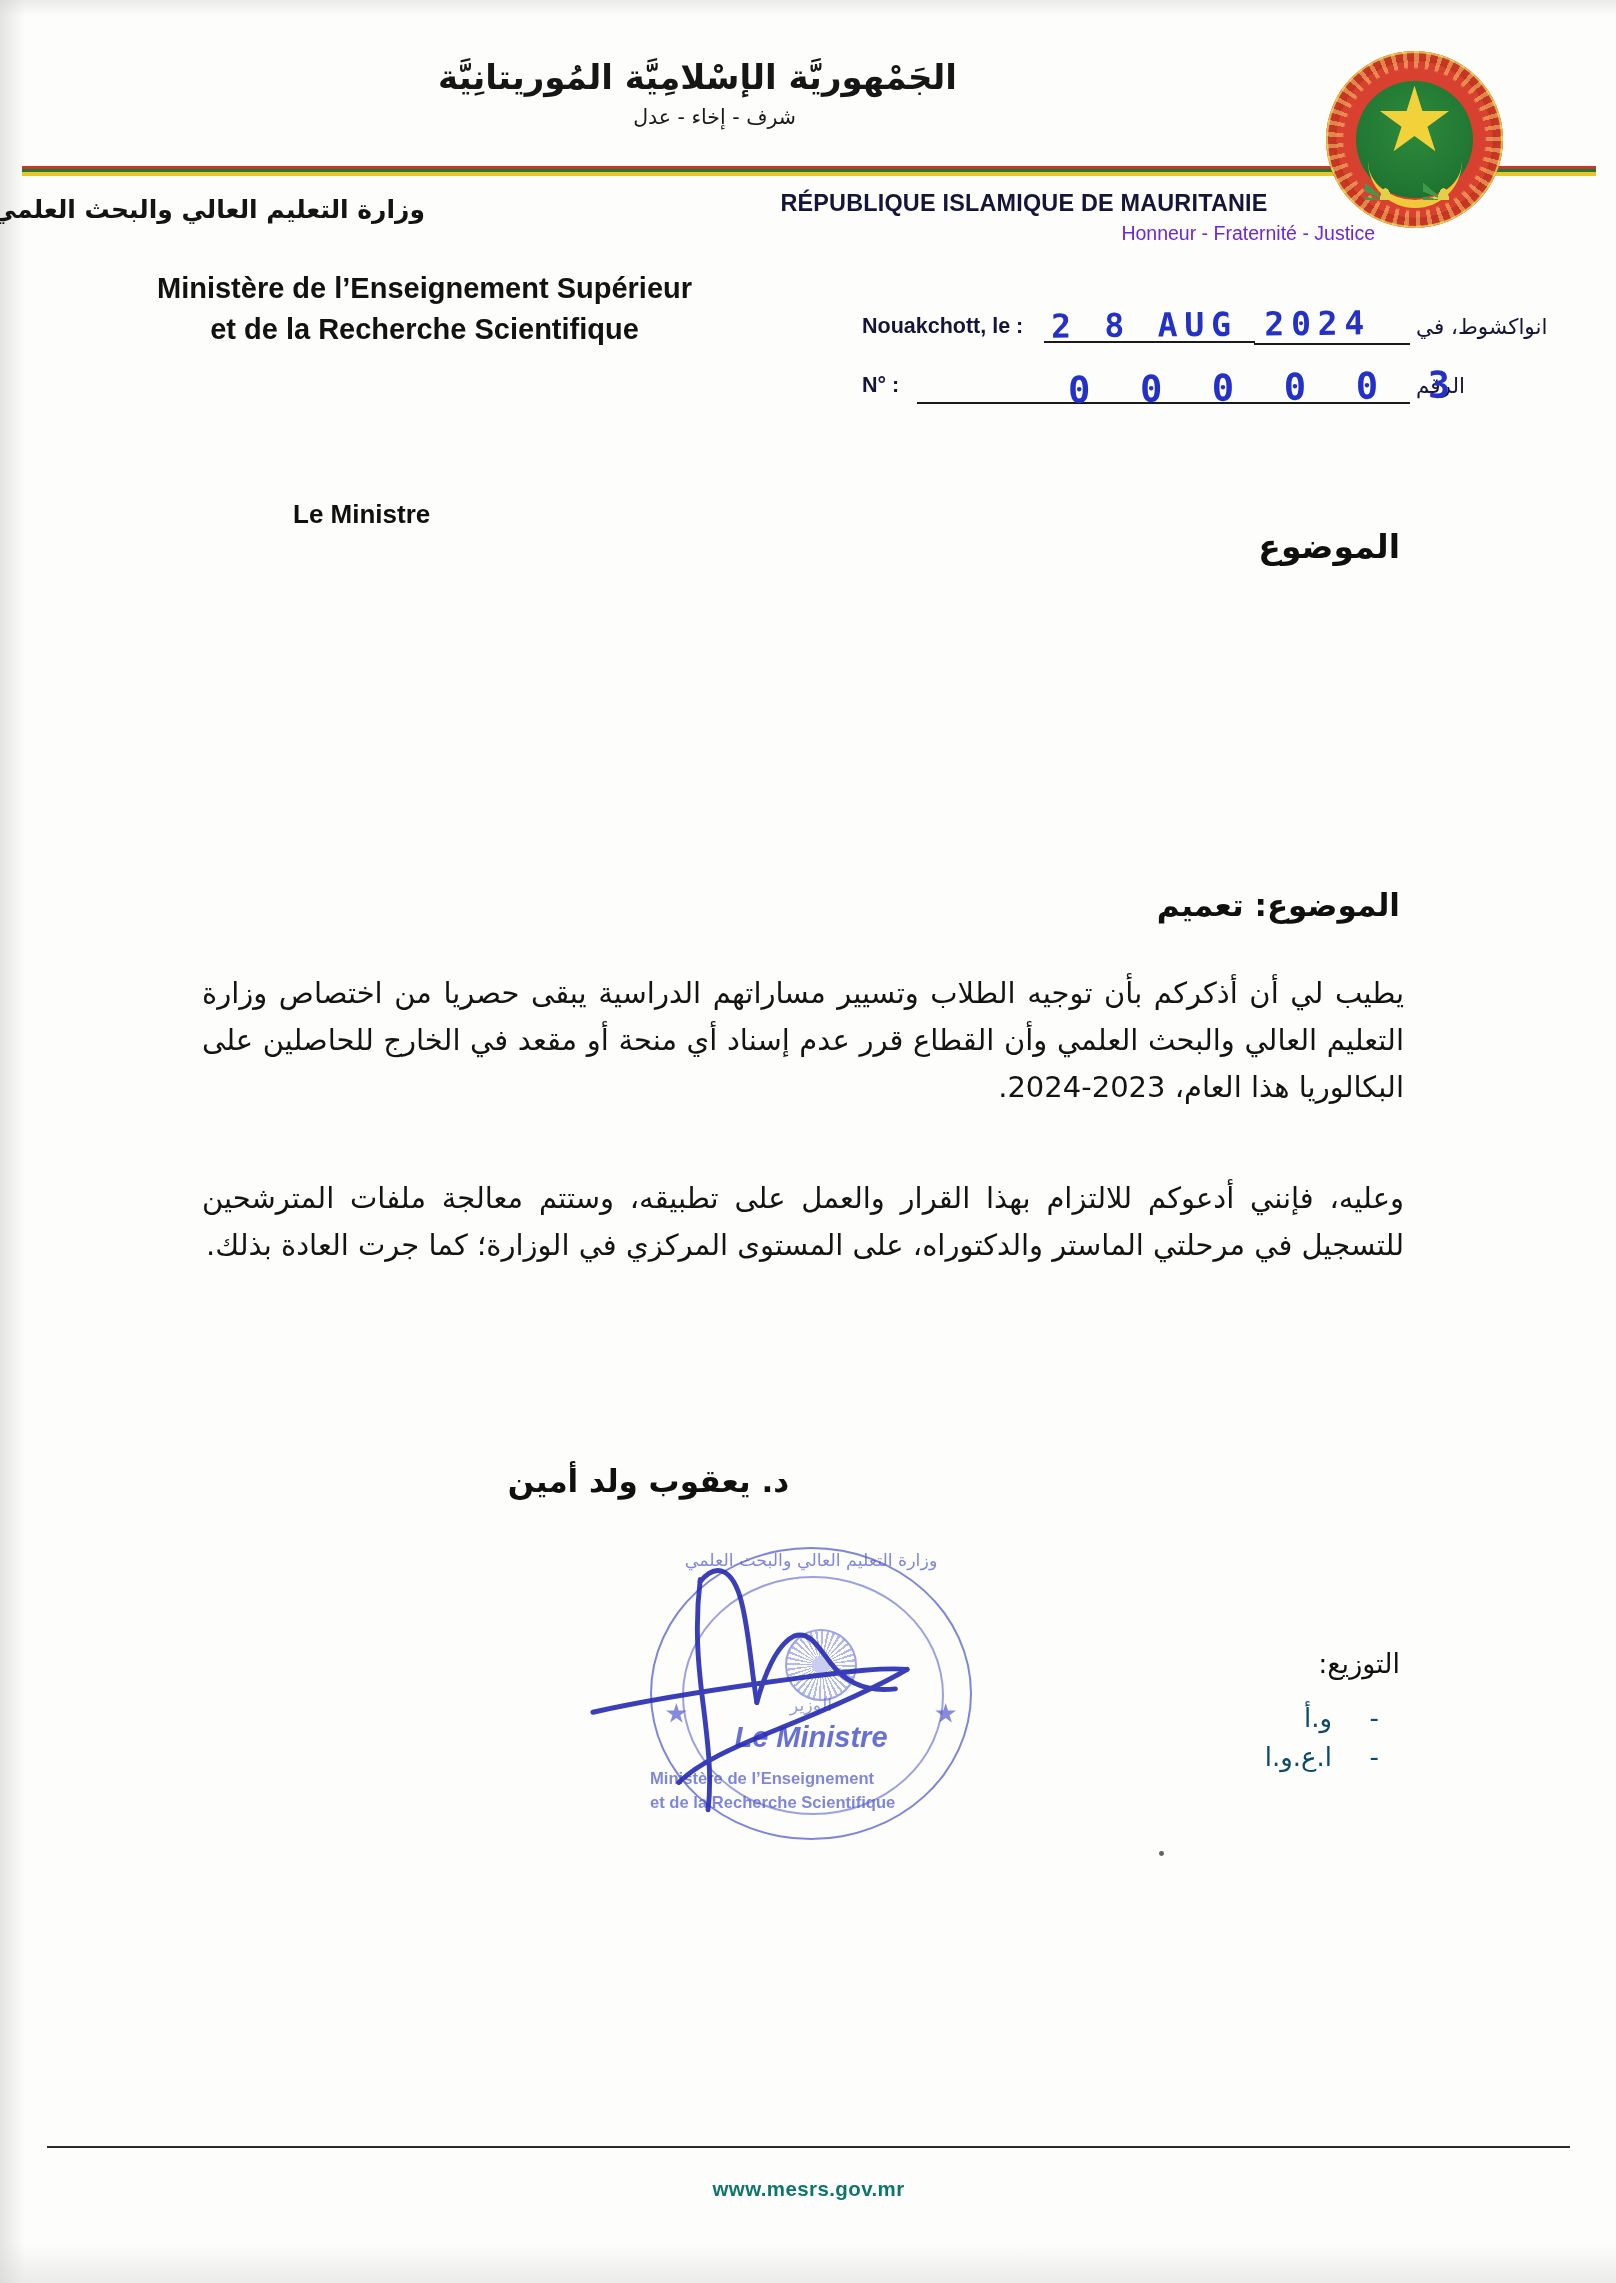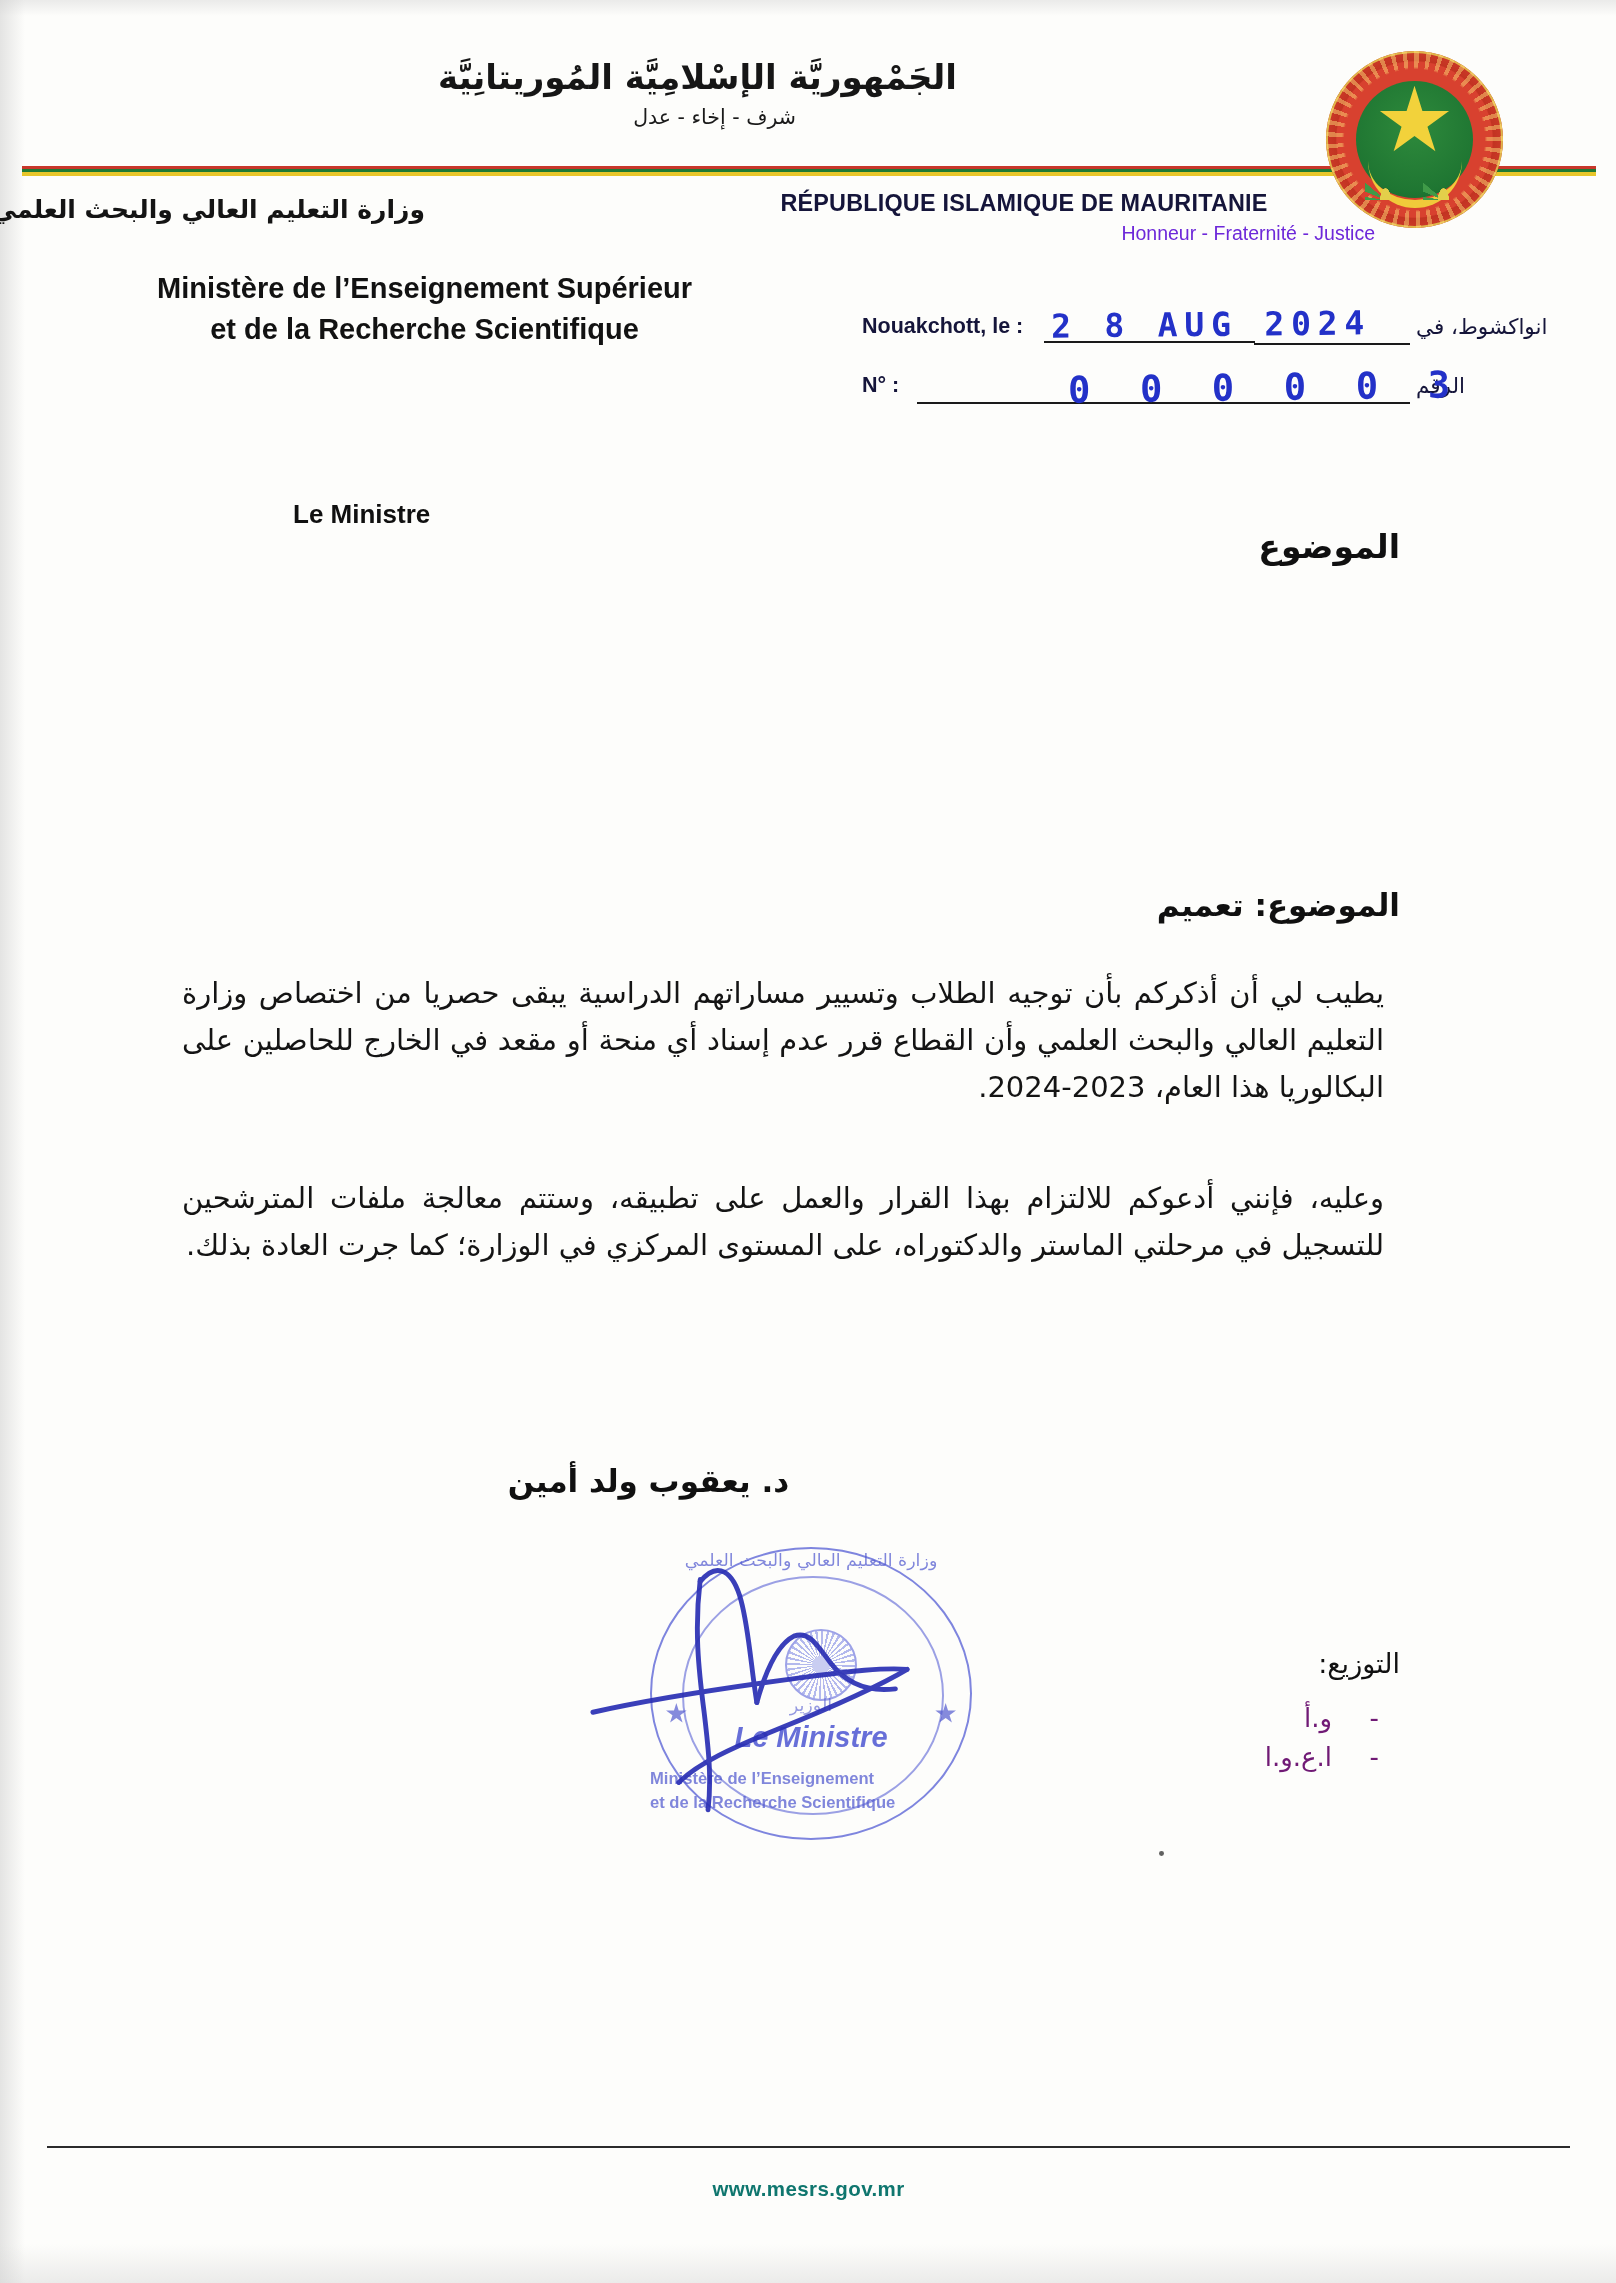--- a/index.html
+++ b/index.html
@@ -128,21 +128,21 @@
   }
   .subject{
     position:absolute;right:217px;top:887px;width:878px;
     text-align:right;direction:rtl;
     font-family:"DejaVu Sans",sans-serif;
     font-weight:bold;font-size:31px;color:#101010;
   }
 
   
   .body-par{
-    position:absolute;right:233px;width:1202px;
+    position:absolute;right:213px;width:1202px;
     direction:rtl;text-align:justify;
     font-family:"DejaVu Sans",sans-serif;
     font-size:29px;line-height:1.62;color:#141414;
   }
   .par1{top:970px;}
   .par2{top:1175px;}
 
   .signature-name{
     position:absolute;left:0;top:1463px;width:1297px;
     text-align:center;direction:rtl;
@@ -190,21 +190,21 @@
   .seal .star-r{right:15.6px;}
   .seal-sig{position:absolute;left:585px;top:1521px;width:410px;height:322px;pointer-events:none;}
 
   
   .dist-title{
     position:absolute;right:217px;top:1648px;
     font-family:"DejaVu Sans",sans-serif;font-size:27px;color:#101010;direction:rtl;
   }
   .dist-list{
     position:absolute;right:238px;top:1699px;direction:rtl;
-    font-family:"DejaVu Sans",sans-serif;font-size:26px;color:#701a75;
+    font-family:"DejaVu Sans",sans-serif;font-size:26px;color:#0c4a6e;
     list-style:none;margin:0;padding:0;line-height:1.5;
   }
   .dist-list li{white-space:nowrap;}
   .dist-list li .dash{display:inline-block;width:47px;}
 
   .stray-dot{position:absolute;left:1159px;top:1851px;width:4.9px;height:4.9px;border-radius:50%;background:#3a3a3a;opacity:.8;}
 
   
   .footer-rule{position:absolute;left:47px;top:2146px;width:1523px;height:2px;background:#2b2b2b;}
   .footer-url{

